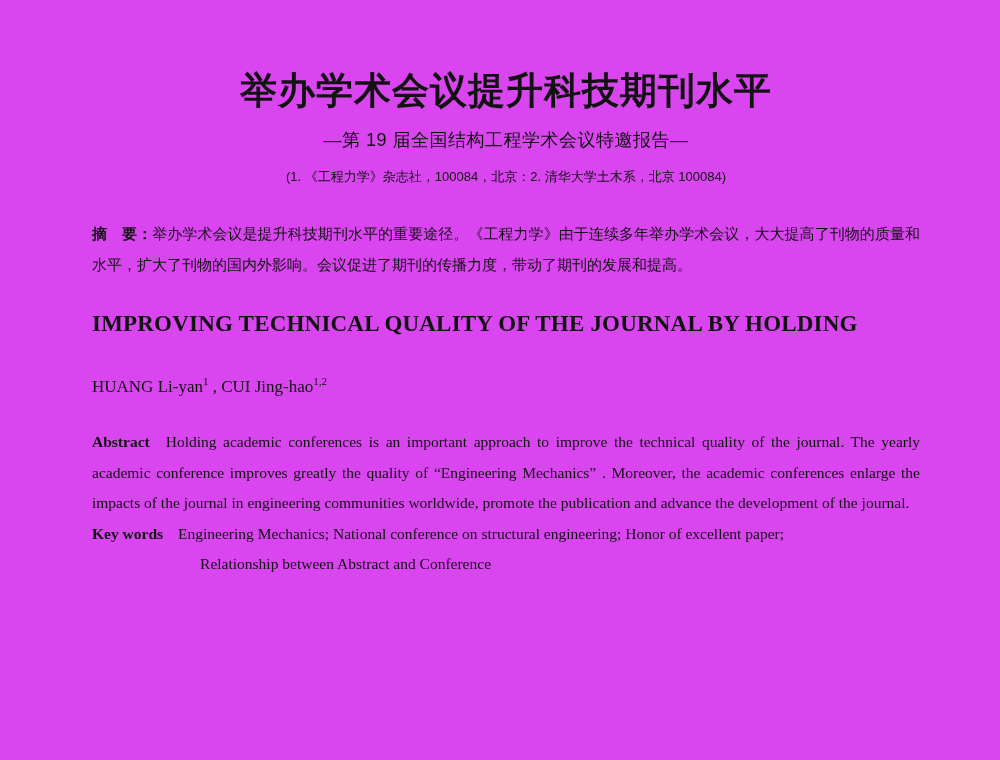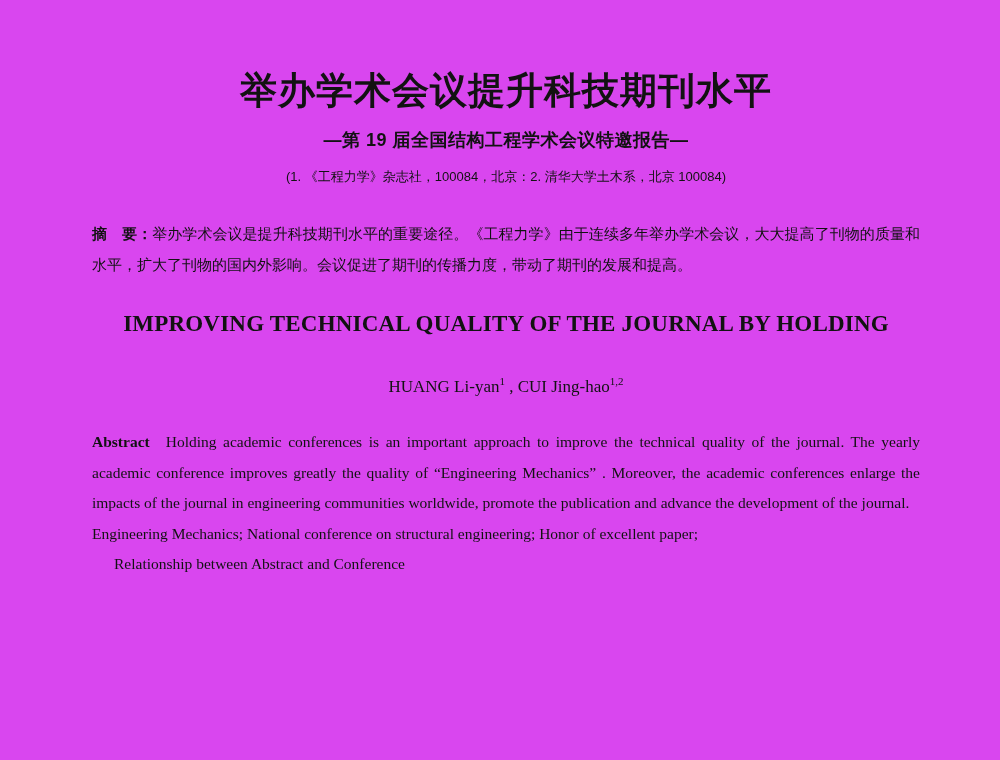--- a/index.html
+++ b/index.html
@@ -25,21 +25,21 @@
     font-size: 37px;
     font-weight: bold;
     line-height: 1.15;
     letter-spacing: 1px;
     font-family: "Liberation Sans", sans-serif;
   }
   .cn-subtitle {
     margin-top: 15px;
     text-align: center;
     font-size: 18px;
-    font-weight: bold;
+    font-weight: normal;
     letter-spacing: 0.5px;
   }
   .cn-authors {
     margin-top: 29px;
     text-align: center;
     font-size: 21px;
     letter-spacing: 1px;
   }
   .cn-authors sup {
     font-size: 12px;
@@ -63,29 +63,27 @@
     margin: 0;
     font-size: 15px;
     line-height: 31px;
   }
   
   .en {
     font-family: "Liberation Serif", serif;
   }
   .en-title {
     margin: 28px 0 0 0;
-    text-align: center;
     font-size: 23px;
     font-weight: bold;
     line-height: 32px;
     letter-spacing: 0.2px;
   }
   .en-authors {
     margin-top: 35px;
-    text-align: center;
     font-size: 17px;
   }
   .en-authors sup {
     font-size: 11px;
   }
   .en-affil {
     margin-top: 15px;
     text-align: center;
     font-size: 12px;
   }
@@ -132,19 +130,20 @@
   </h2>
 
   <div class="en en-authors">
     <span>HUANG Li-yan</span><sup>1</sup><span> , </span><span>CUI Jing-hao</span><sup>1,2</sup>
   </div>
 
 
   <p class="en en-abstract"><b>Abstract</b><span>Holding academic conferences is an important approach to improve the technical quality of the journal. The yearly academic conference improves greatly the quality of “Engineering Mechanics” . Moreover, the academic conferences enlarge the impacts of the journal in engineering communities worldwide, promote the publication and advance the development of the journal.</span></p>
 
   <div class="en en-keywords">
+    <span class="kw-label">Key words</span>
     <span>
       <span class="kw-line1">Engineering Mechanics; National conference on structural engineering; Honor of excellent paper;</span><br>
       <span class="kw-line2">Relationship between Abstract and Conference</span>
     </span>
   </div>
 
 </div>
 
 </body></html>

